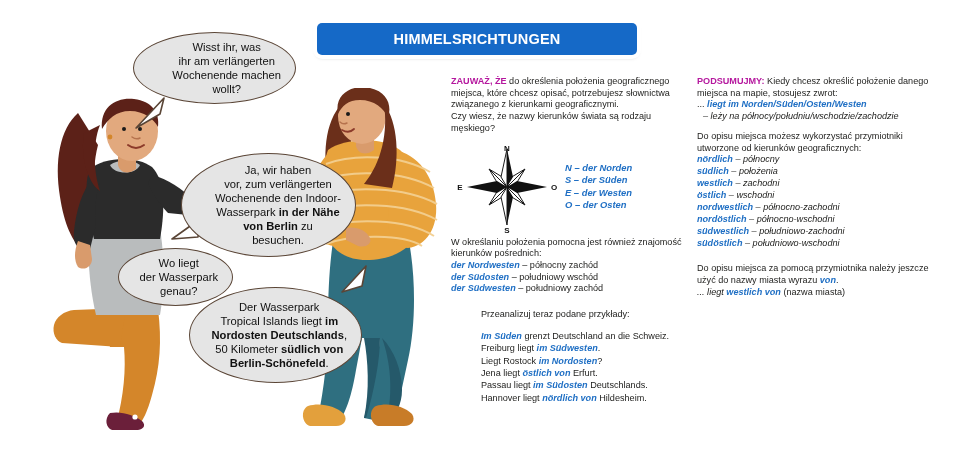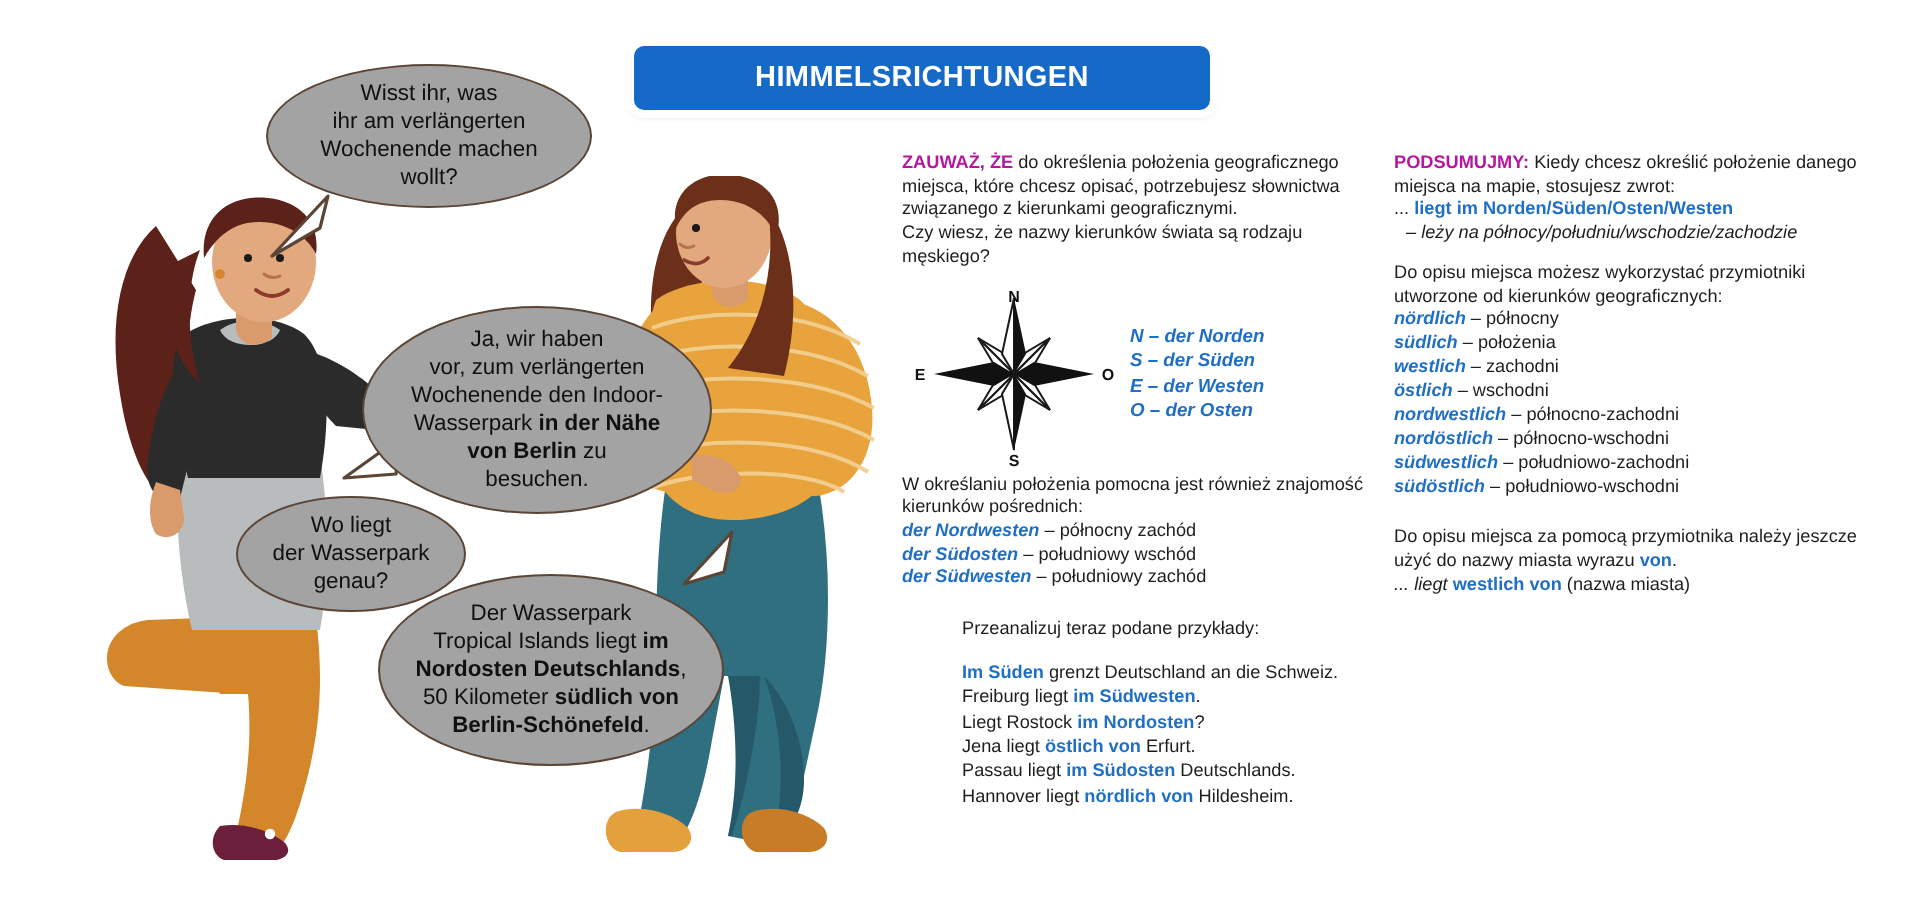--- a/index.html
+++ b/index.html
@@ -8,41 +8,41 @@
     background:#ffffff;
     font-family:"Liberation Sans", sans-serif;
     overflow:hidden;
     position:relative;
     color:#1a1a1a;
   }
   .stage{position:absolute;left:0;top:0;width:960px;height:450px;}
 
   
   #title-banner{
-    position:absolute;left:317px;top:23px;width:288px;height:32px;
+    position:absolute;left:317px;top:23px;width:320px;height:32px;
     background:#1569c7;
     border-radius:5px;
     box-shadow:0 0 0 4px #ffffff, 0 2px 4px rgba(0,0,0,.35);
     display:flex;align-items:center;justify-content:center;
     letter-spacing:.2px;
   }
   #title-banner .t-strong{
     color:#ffffff;font-weight:bold;font-size:14.5px;
   }
   #title-banner .t-rest{
     color:#ffffff;font-weight:normal;font-size:14.5px;
   }
 
   
   .bubble{
     position:absolute;
-    background:#a3a3a3;
+    background:#e5e5e5;
     border:1.6px solid #5a4536;
     border-radius:50%/50%;
-    display:flex;align-items:center;justify-content:center;
+    display:flex;align-items:center;justify-content:flex-end;
     text-align:center;
     box-sizing:border-box;
     z-index:6;
   }
   .bubble .btxt{
     display:block;
     font-size:11.2px;line-height:14px;color:#101010;
     padding:0 14px;
   }
   .bubble b{font-weight:bold;}
@@ -65,21 +65,21 @@
   }
   #col-right{
     position:absolute;left:697px;top:76px;width:248px;
   }
   .para{
     font-size:9.1px;line-height:11.7px;color:#1d1d1b;
     margin:0 0 8px 0;
   }
   .para.tight{margin-bottom:0;}
   .kw-magenta{color:#b5179e;font-weight:bold;}
-  .blue-bi{color:#1f6fc4;font-weight:bold;}
+  .blue-bi{color:#1f6fc4;font-weight:bold;font-style:italic;}
   .blk-i{font-style:italic;color:#1d1d1b;}
 
   
   #compass-block{
     position:relative;height:92px;margin:4px 0 2px 0;
   }
   #compass-rose{position:absolute;left:4px;top:0;width:104px;height:92px;}
   #compass-legend{
     position:absolute;left:114px;top:19px;
     font-size:9.4px;line-height:12.6px;
@@ -94,21 +94,21 @@
   #examples-head{
     font-size:9.1px;line-height:11.7px;color:#1d1d1b;
     margin:14px 0 9px 30px;
   }
   #examples-list{margin:0 0 0 30px;padding:0;list-style:none;}
   #examples-list li{font-size:9.1px;line-height:12.4px;color:#1d1d1b;}
 
   .adjlist{margin:0;padding:0;list-style:none;}
   .adjlist li{font-size:9.1px;line-height:11.9px;}
   .adjlist .term{color:#1f6fc4;font-weight:bold;font-style:italic;}
-  .adjlist .gloss{color:#1d1d1b;}
+  .adjlist .gloss{color:#1d1d1b;font-style:italic;}
 </style>
 </head>
 <body>
 
 <div class="stage">
 
   <div id="title-banner">
     <span class="t-strong">HIMMELSRICHTUNGEN</span>
   </div>
 

